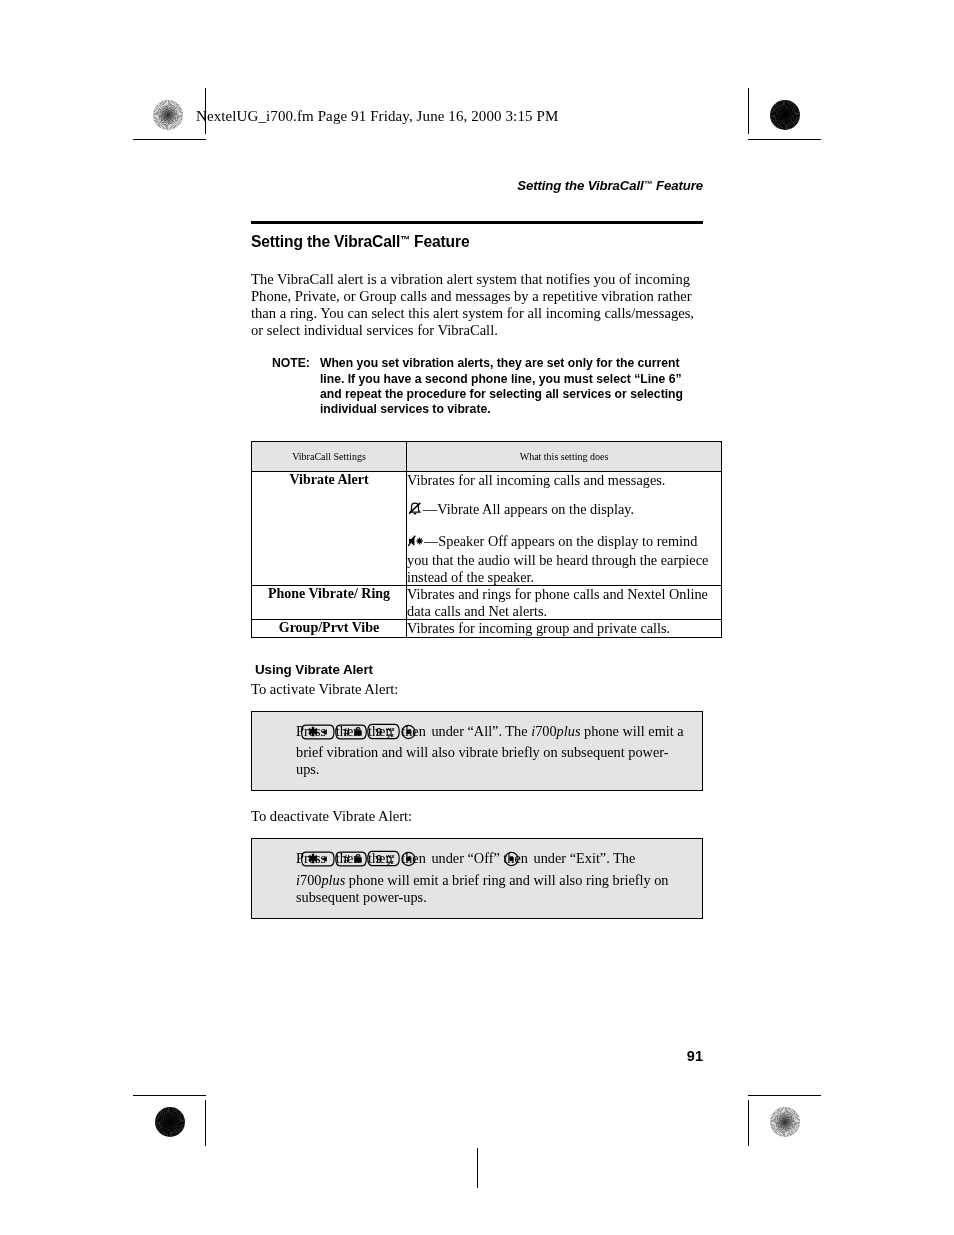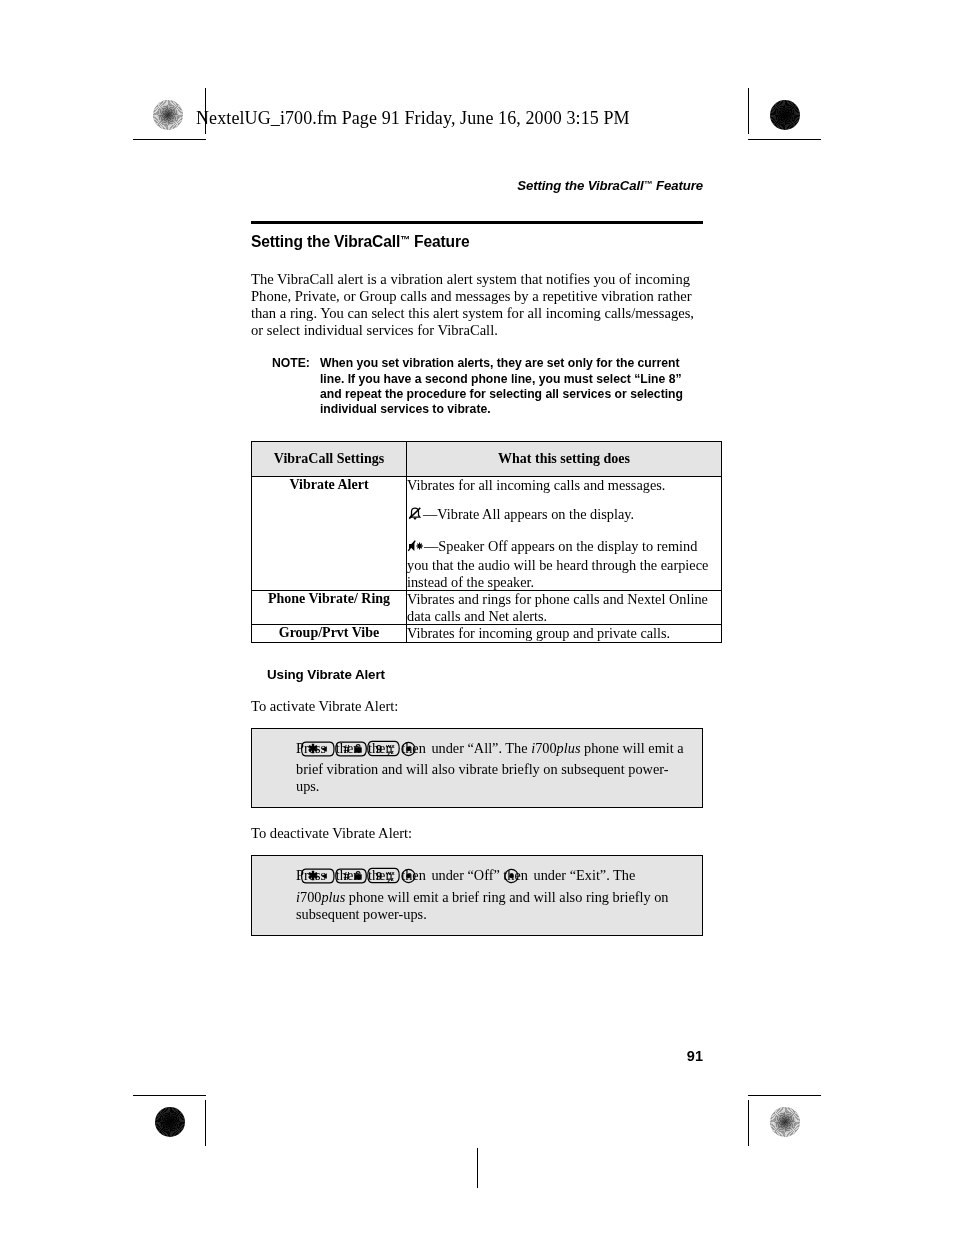--- a/index.html
+++ b/index.html
@@ -44,21 +44,21 @@
     position: absolute;
     background: #000;
   }
 
   
   .file-info {
     position: absolute;
     left: 196px;
     top: 108px;
     font-family: "Liberation Serif", serif;
-    font-size: 18px;
+    font-size: 15px;
     letter-spacing: 0.1px;
     white-space: nowrap;
   }
 
   
   .running-header {
     position: absolute;
     right: 251px;
     top: 178px;
     font-family: "Liberation Sans", sans-serif;
@@ -140,22 +140,22 @@
     font-family: "Liberation Serif", serif;
   }
   table.settings-table td,
   table.settings-table th {
     border: 1.1px solid #000;
     vertical-align: top;
     padding: 0;
   }
   table.settings-table thead th {
     background: #e4e4e4;
-    font-weight: bold;
-    font-size: 14px;
+    font-weight: normal;
+    font-size: 10px;
     padding: 9px 4px 9px 4px;
   }
   th.col-setting { width: 146px; }
   th.col-desc    { width: 306px; }
 
   td.cell-setting {
     font-weight: bold;
     font-size: 14px;
     text-align: center;
     padding: 9px 10px 10px 10px;
@@ -174,21 +174,21 @@
     display: inline-block;
     vertical-align: -3px;
     margin-right: 0px;
   }
 
   
   h2.subsection-title {
     font-family: "Liberation Sans", sans-serif;
     font-weight: bold;
     font-size: 13.4px;
-    margin: 16px;
+    margin: 4px;
     padding: 0;
     letter-spacing: -0.1px;
   }
 
   .lead-in {
     font-family: "Liberation Serif", serif;
     font-size: 14.6px;
     margin: 0;
   }
 
@@ -269,21 +269,21 @@
 <div class="content">
 
   <h1 class="section-title"><span>Setting the VibraCall</span><span class="tm">™</span><span> Feature</span></h1>
 
   <div class="gap-title-body"></div>
 
   <p class="body-para">The VibraCall alert is a vibration alert system that notifies you of incoming Phone, Private, or Group calls and messages by a repetitive vibration rather than a ring. You can select this alert system for all incoming calls/messages, or select individual services for VibraCall.</p>
 
   <div class="note-block">
     <div class="note-label">NOTE:</div>
-    <div class="note-text">When you set vibration alerts, they are set only for the current line. If you have a second phone line, you must select “Line 8” and repeat the procedure for selecting all services or selecting individual services to vibrate.</div>
+    <div class="note-text">When you set vibration alerts, they are set only for the current line. If you have a second phone line, you must select “Line 6” and repeat the procedure for selecting all services or selecting individual services to vibrate.</div>
   </div>
 
   <table class="settings-table">
     <thead>
       <tr>
         <th class="col-setting">VibraCall Settings</th>
         <th class="col-desc">What this setting does</th>
       </tr>
     </thead>
     <tbody>

